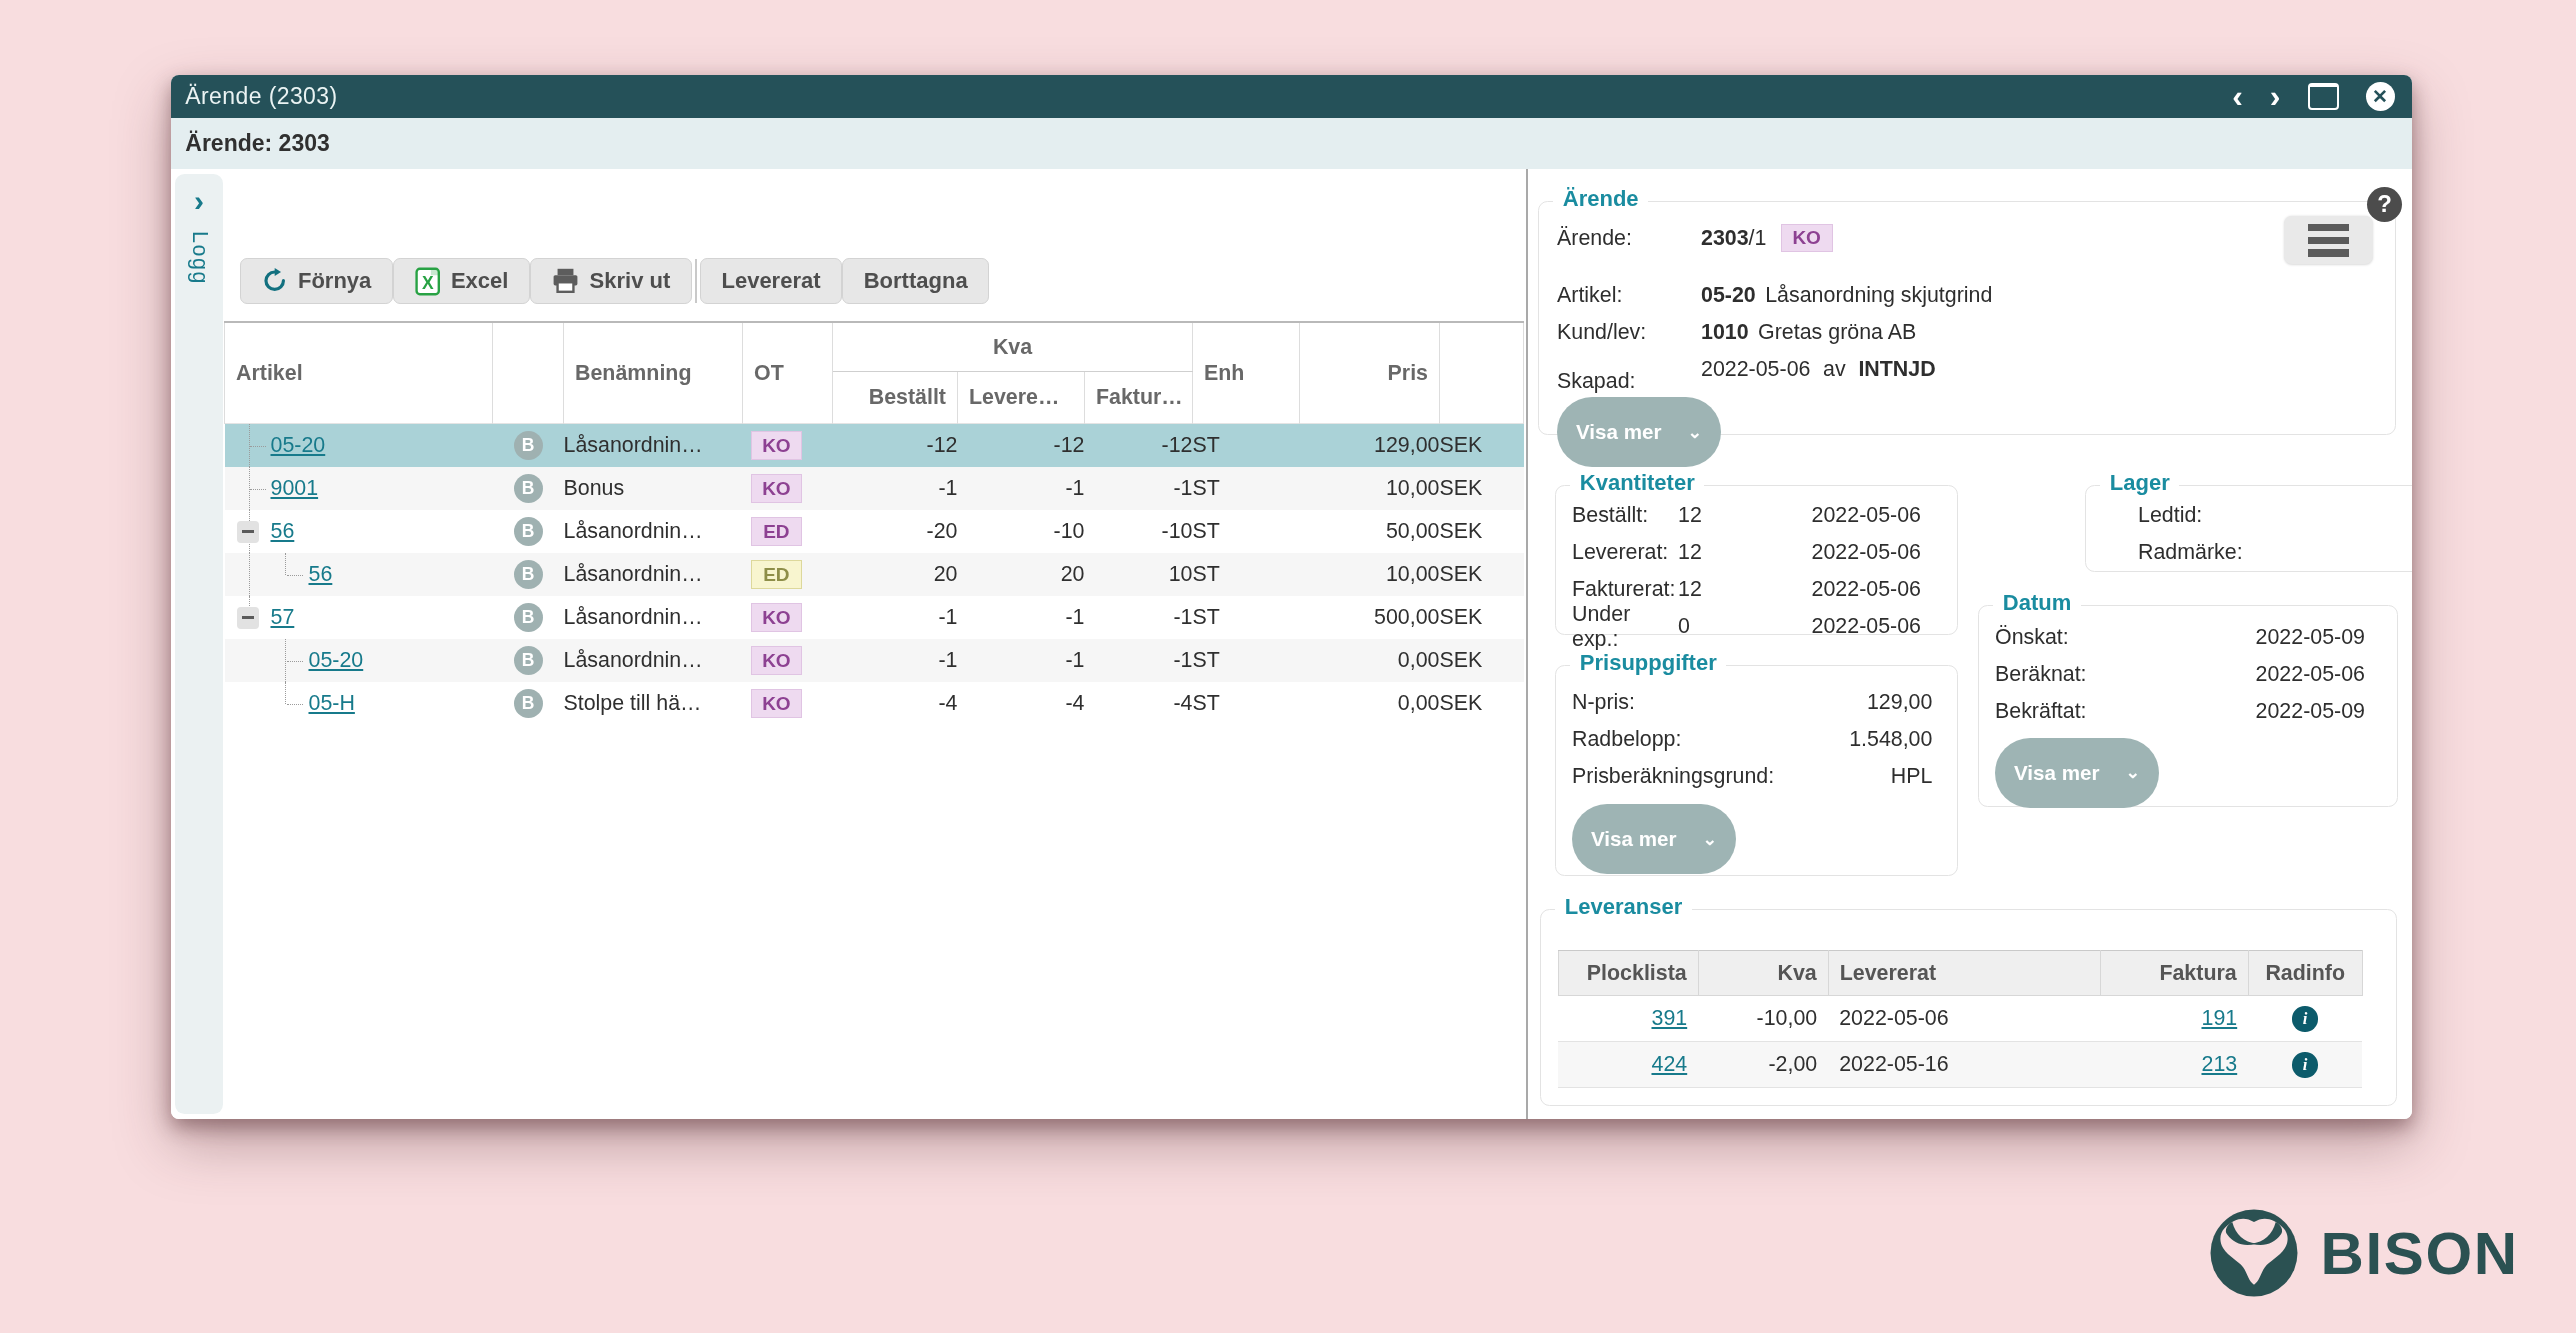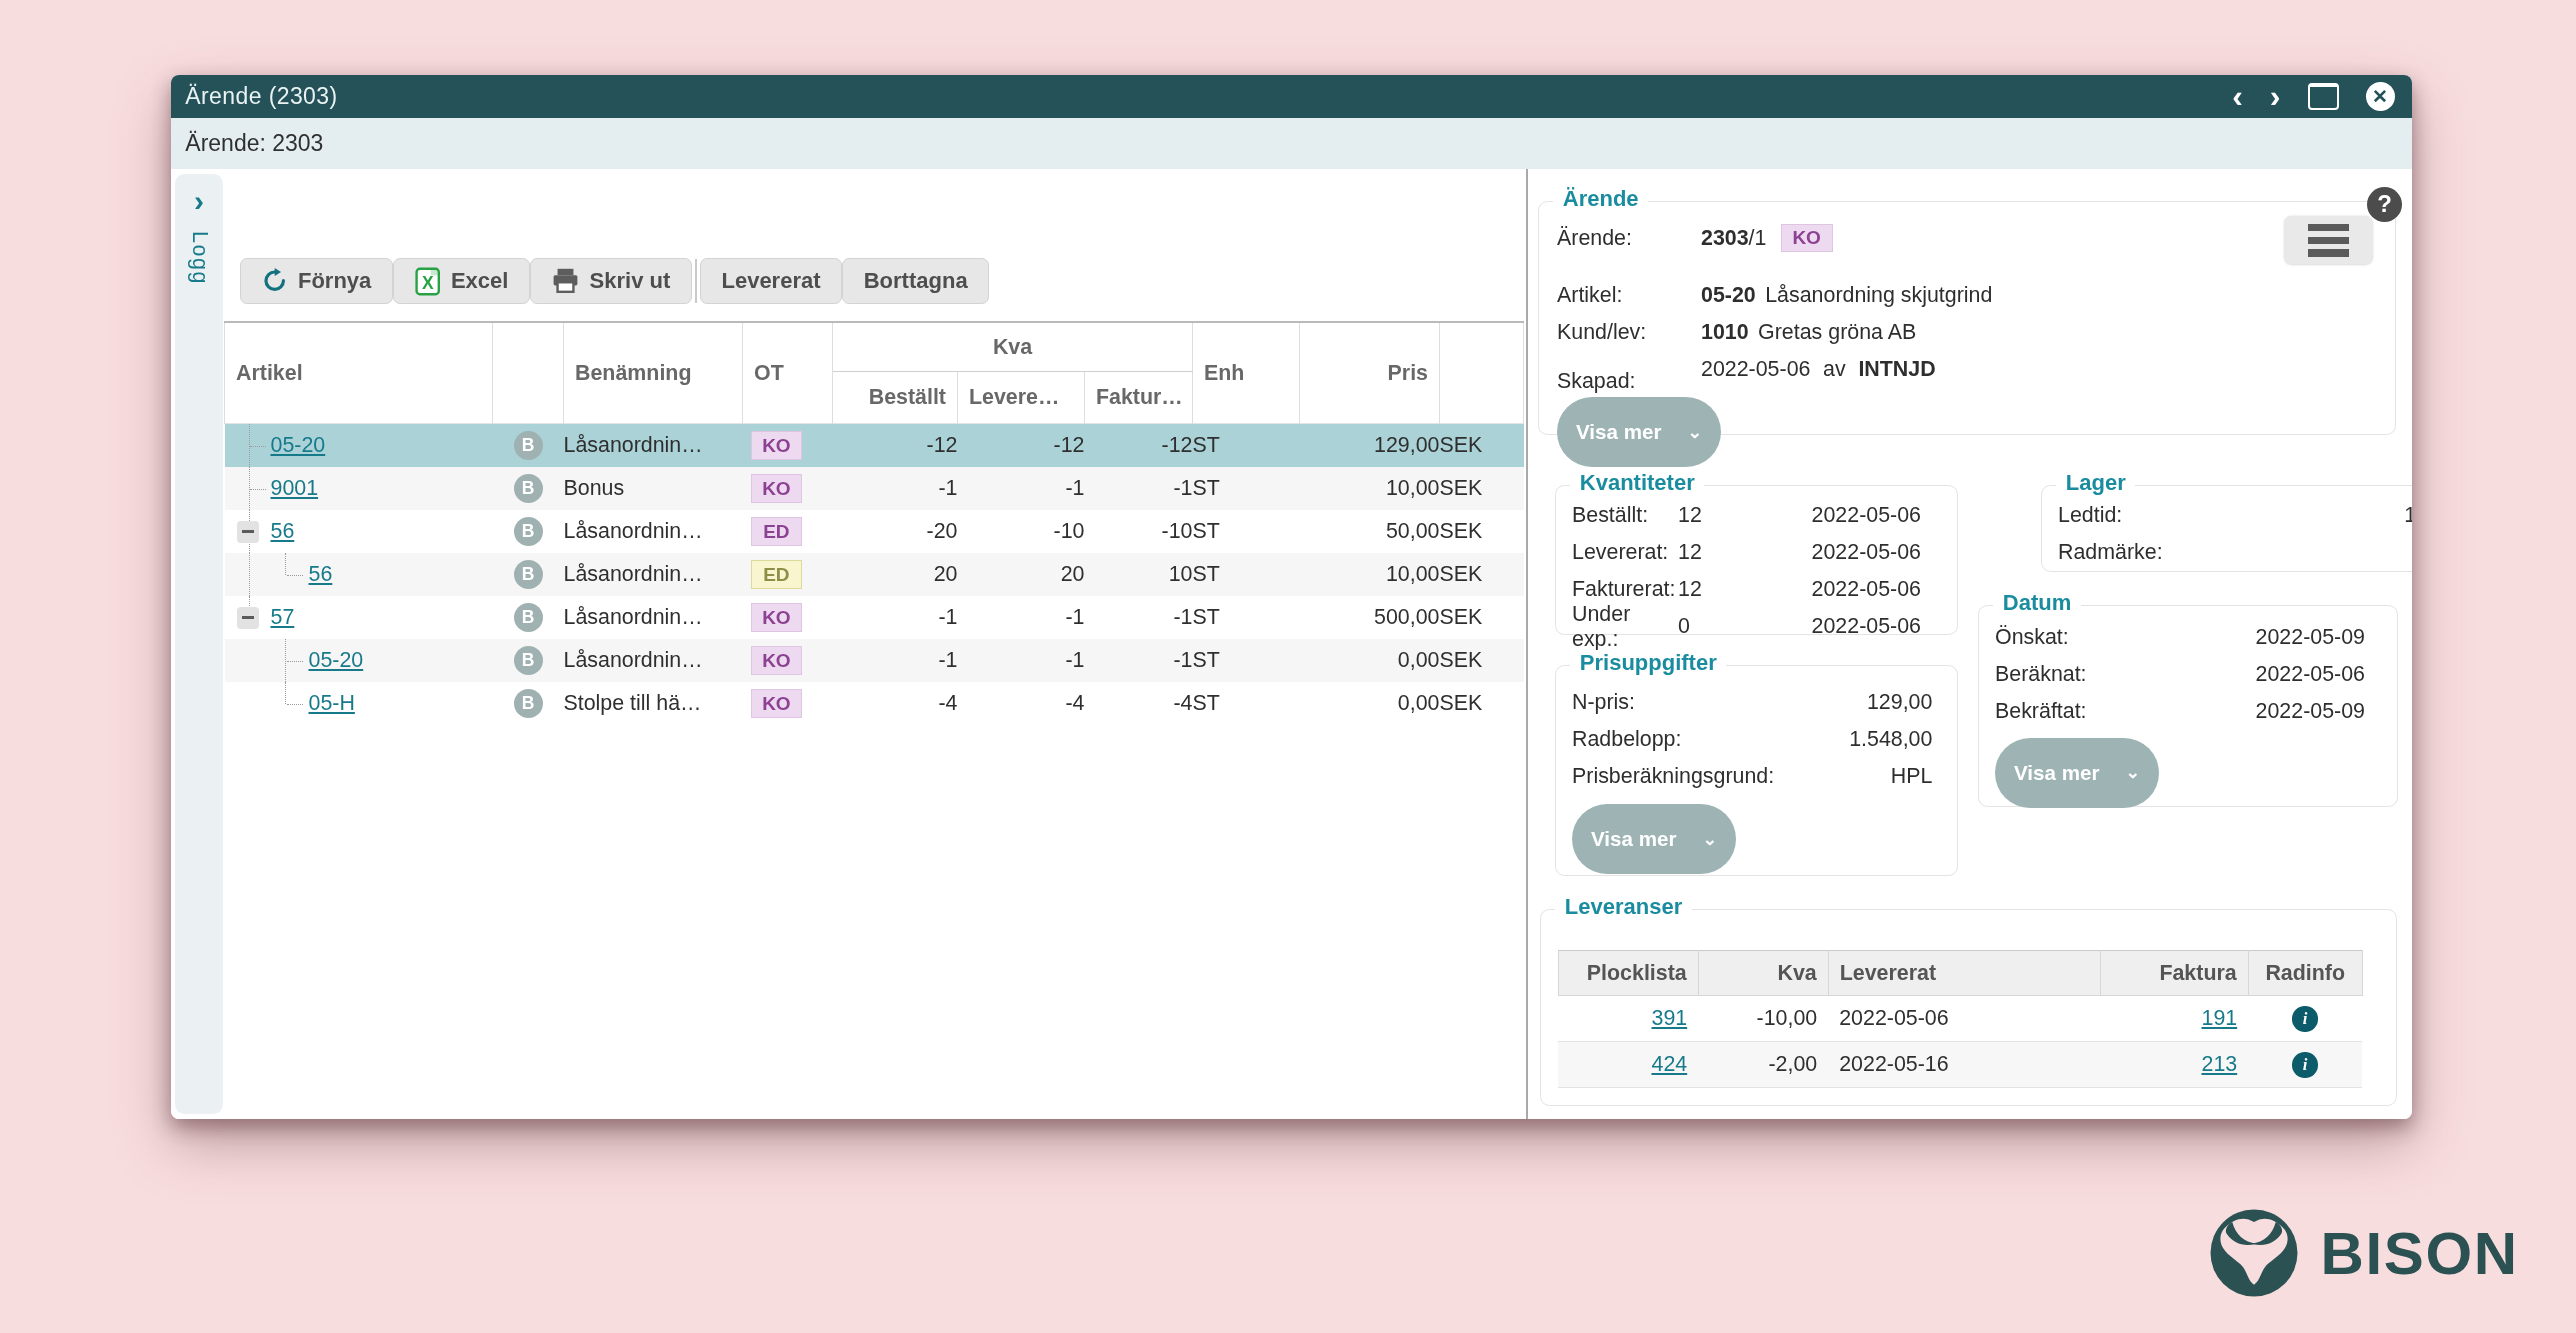--- a/index.html
+++ b/index.html
@@ -23,21 +23,21 @@
   .titlebar .title{font-size:23px;letter-spacing:0.4px;margin-left:14.3px;font-weight:500;}
   .tb-controls{margin-left:auto;display:flex;align-items:center;gap:27px;margin-right:17.5px;}
   .tb-chev{font-size:32px;line-height:29px;color:#fff;font-weight:600;cursor:default;}
   .tb-max{width:27px;height:21.4px;border:2.4px solid #fff;border-radius:4px;border-top-width:4px;}
   .tb-close{width:29px;height:29px;border-radius:50%;background:#fff;color:#255159;
     display:flex;align-items:center;justify-content:center;font-size:19px;font-weight:700;}
   .subtitlebar{
     position:absolute;left:0;top:43px;right:0;height:51px;background:#e4eef0;
     display:flex;align-items:center;
   }
-  .subtitlebar .subtitle{font-size:23px;font-weight:400;color:#303030;margin-left:14.3px;}
+  .subtitlebar .subtitle{font-size:23px;font-weight:700;color:#303030;margin-left:14.3px;}
   .winbody{position:absolute;left:0;top:94px;right:0;bottom:0;background:#fff;}
 
   
   .rail{
     position:absolute;left:4px;top:4.8px;width:48px;bottom:4.8px;background:#ebf1f2;
     border-radius:9.5px;display:flex;flex-direction:column;align-items:center;
   }
   .rail .chev{color:#177a8b;font-size:30px;font-weight:700;margin-top:11px;line-height:32px;}
   .rail .vtext{
     writing-mode:vertical-rl;color:#177a8b;font-size:21.4px;letter-spacing:1.6px;margin-top:14.3px;
@@ -399,21 +399,21 @@
           <span class="rright">2022-05-06</span>
         </div>
         <div class="prow">
           <span class="plabel" style="width:106px;">Under exp.:</span>
           <span>0</span>
           <span class="rright">2022-05-06</span>
         </div>
       </div>
     </div>
 
-    <div class="panelbox" style="left:1870px;top:316px;width:418px;height:85px;">
+    <div class="panelbox" style="left:1914px;top:316px;width:418px;height:85px;padding-left:36px;">
       <span class="legend">Lager</span>
       <div style="padding:11px 32px 0 16px;">
         <div class="prow">
           <span class="plabel">Ledtid:</span>
           <span class="rright">13</span>
         </div>
         <div class="prow">
           <span class="plabel">Radmärke:</span>
           <span class="rright"></span>
         </div>

